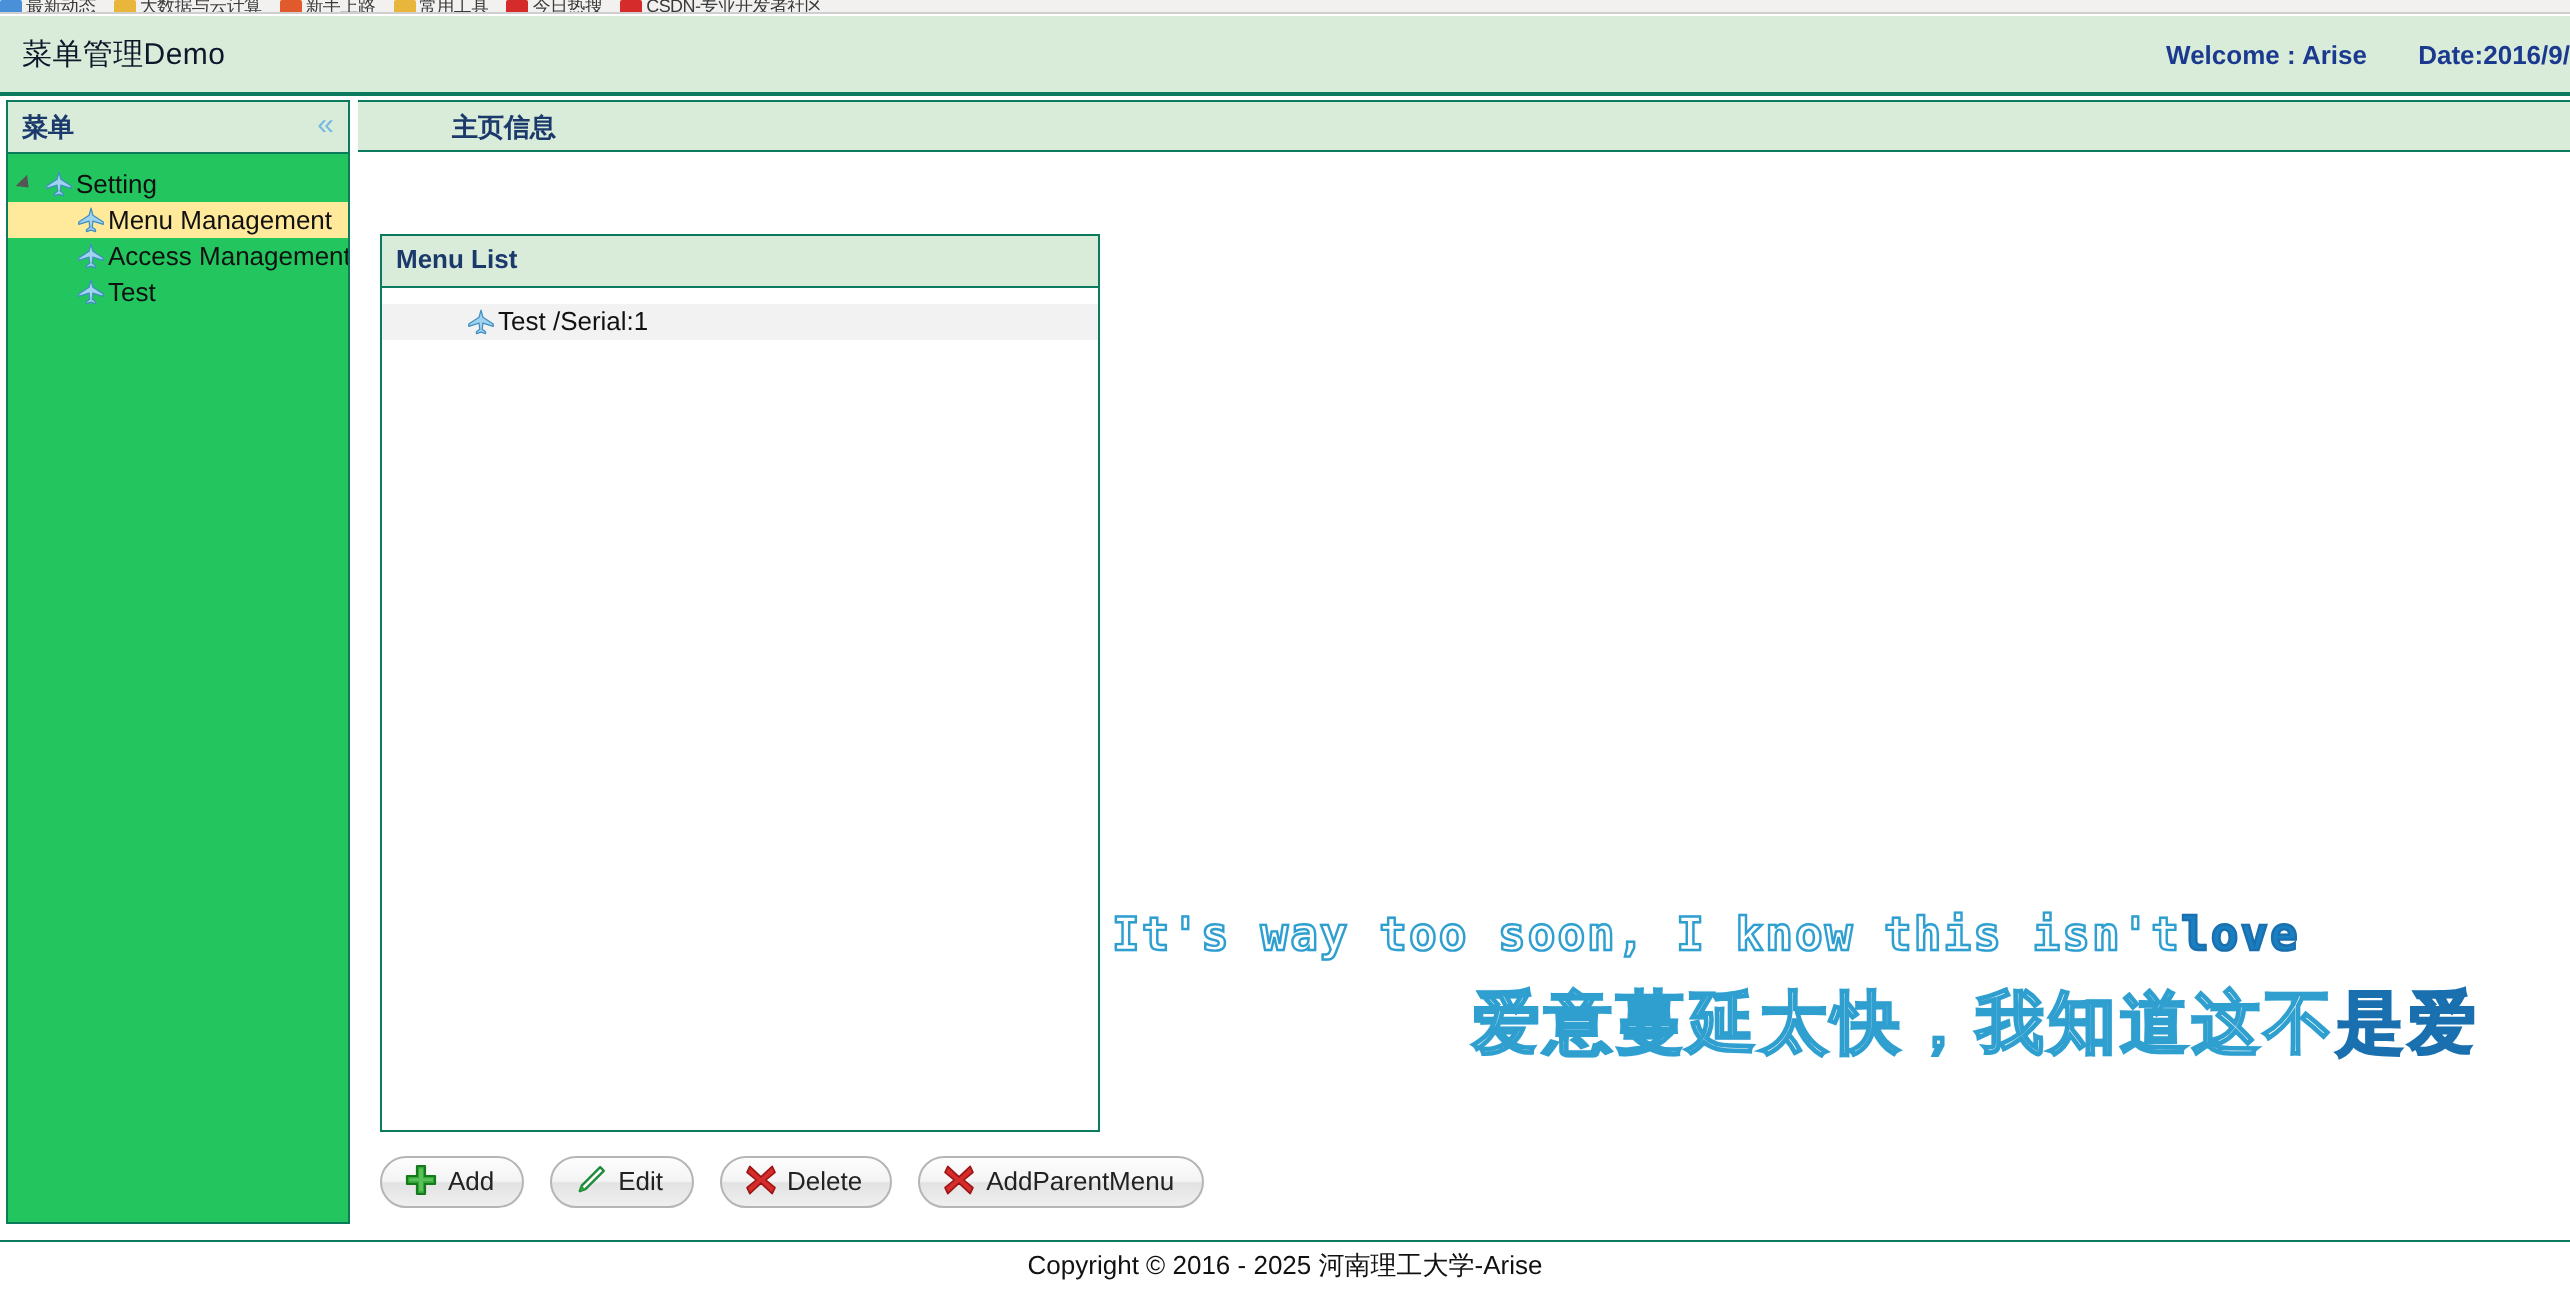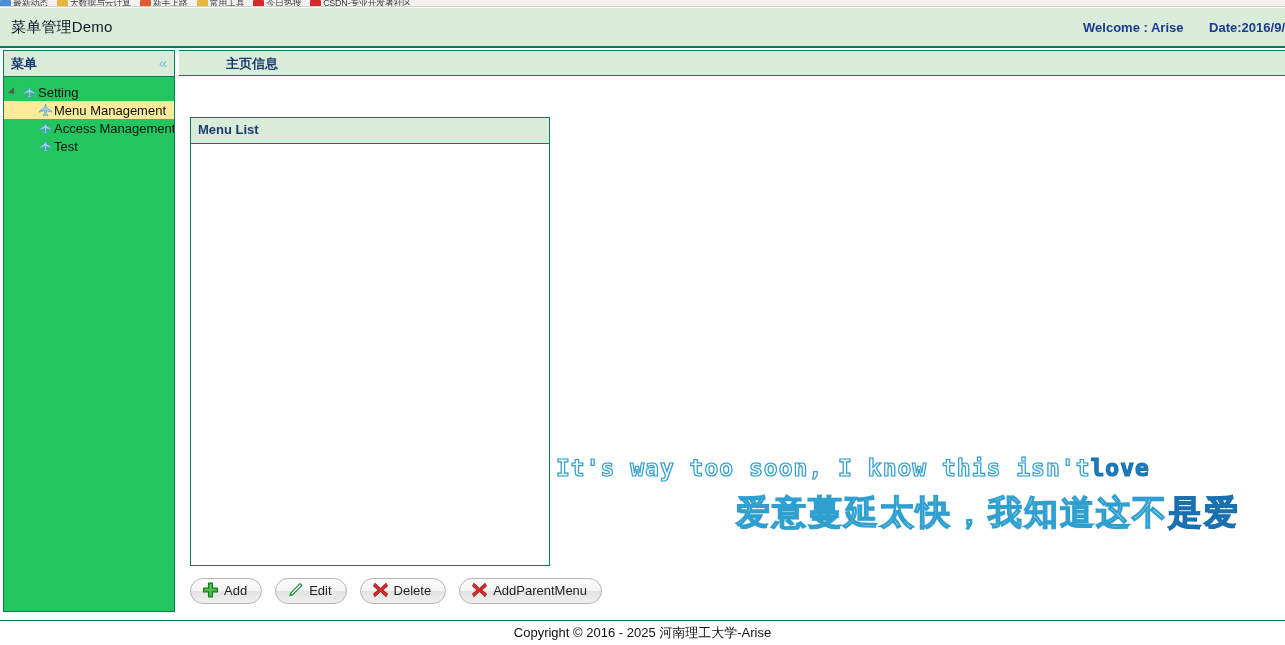--- a/index.html
+++ b/index.html
@@ -338,20 +338,23 @@
 <div id="content">
   <div id="content-titlebar">
     <span id="content-title">主页信息</span>
   </div>
 
   <div id="menu-panel">
     <div id="menu-panel-header">
       <span id="menu-panel-title">Menu List</span>
     </div>
     <div id="menu-panel-body">
+        <div class="mtree-row lvl2 hovered"><svg class="plane-icon" viewBox="0 0 16 16">
+            <path d="M8 1.2 L9.1 5.3 L15 9.2 L15 10.5 L9.1 8.6 L8.7 12.2 L10.6 13.6 L10.6 14.6 L8 13.8 L5.4 14.6 L5.4 13.6 L7.3 12.2 L6.9 8.6 L1 10.5 L1 9.2 L6.9 5.3 Z" fill="#9fd3ef" stroke="#3f8fc0" stroke-width="0.7" stroke-linejoin="round"></path>
+          </svg><span>Test /Serial:1</span></div>
       </div>
   </div>
 
   <div id="button-bar"><div class="action-btn"><svg class="btn-ico" viewBox="0 0 16 16">
           <path d="M6 1 H10 V6 H15 V10 H10 V15 H6 V10 H1 V6 H6 Z" fill="#2faa34" stroke="#157a1c" stroke-width="1.1" stroke-linejoin="round"></path>
           <path d="M7 2.2 H9 V7.1 H13.9 V8.6 H9 V13.6 H7 V8.6 H2.1 V7.1 H7 Z" fill="#7fd07f" opacity="0.55"></path>
         </svg><span>Add</span></div><div class="action-btn"><svg class="btn-ico" viewBox="0 0 16 16">
           <path d="M12.6 1.6 L14.4 3.4 L5.2 12.6 L2.4 13.6 L3.4 10.8 Z" fill="#ffffff" stroke="#1f8a3a" stroke-width="1.2" stroke-linejoin="round"></path>
           <path d="M3.5 10.9 L5.1 12.5 L2.5 13.5 Z" fill="#2faa34"></path>
         </svg><span>Edit</span></div><div class="action-btn"><svg class="btn-ico" viewBox="0 0 16 16">

